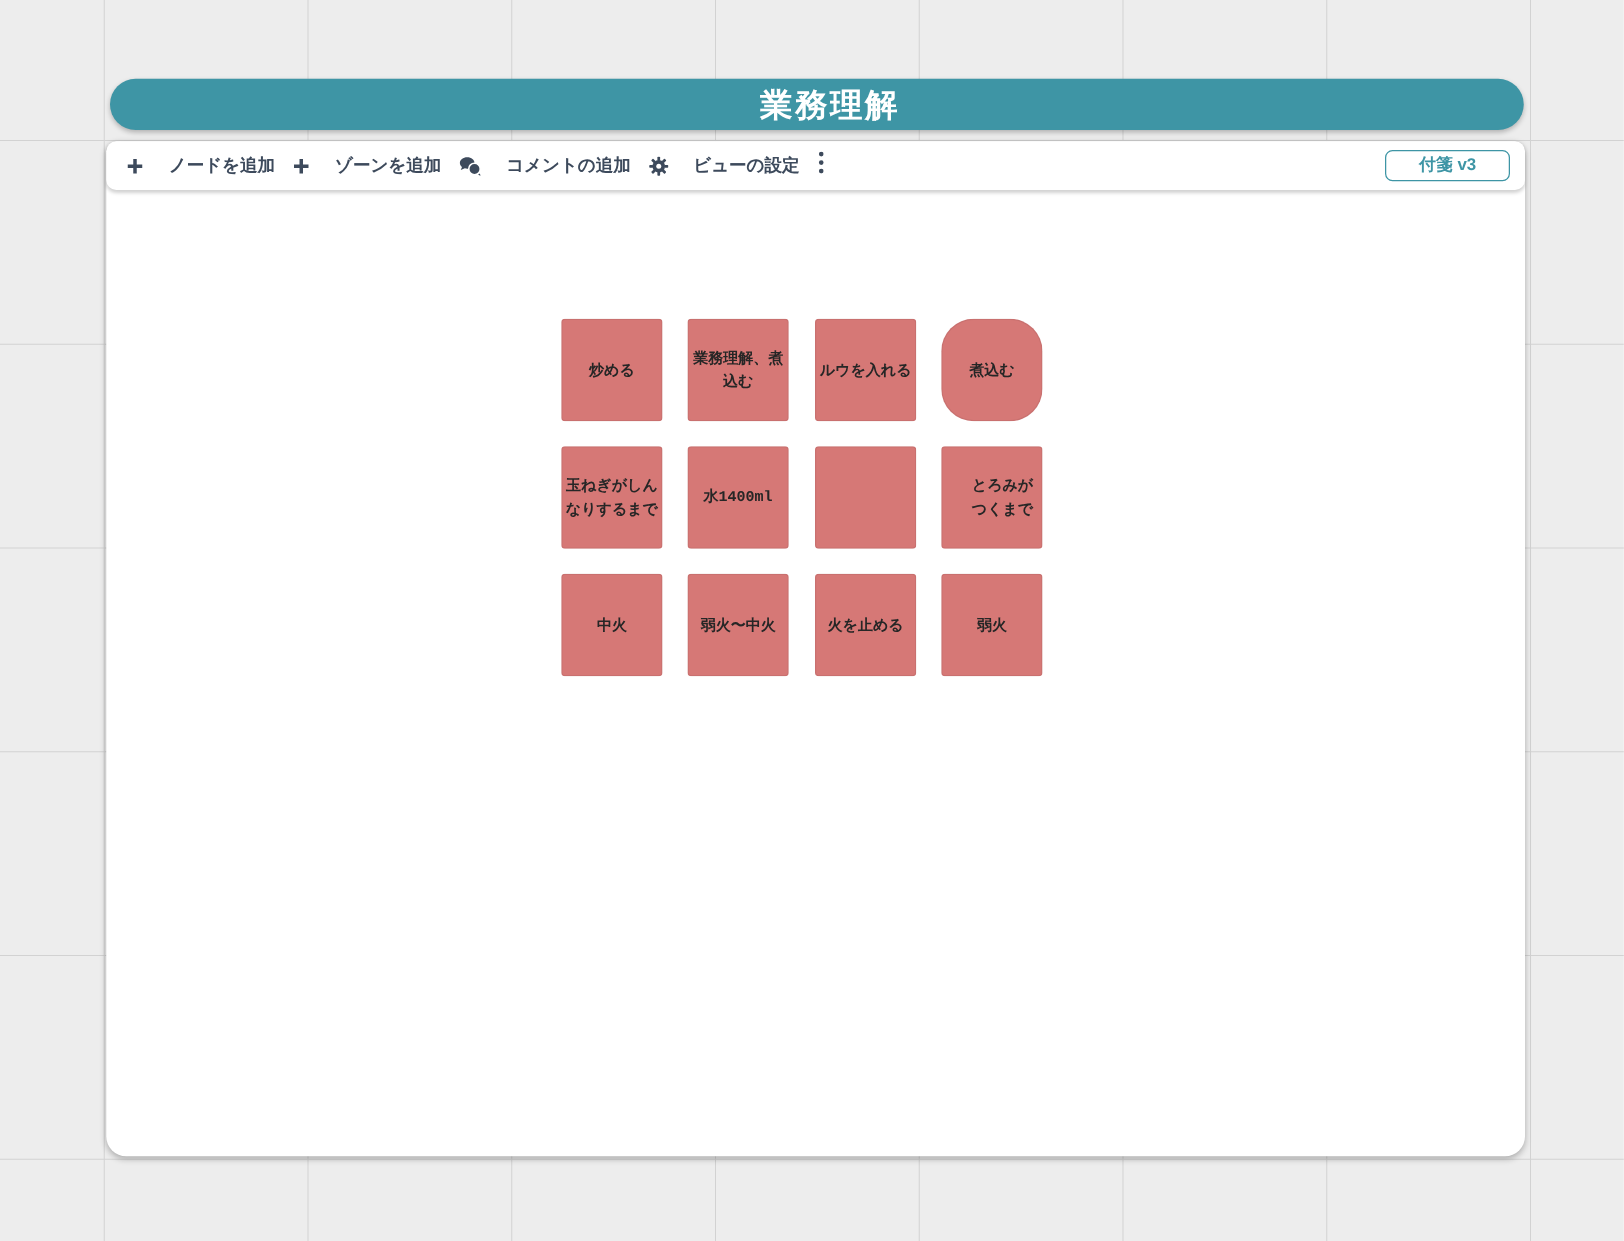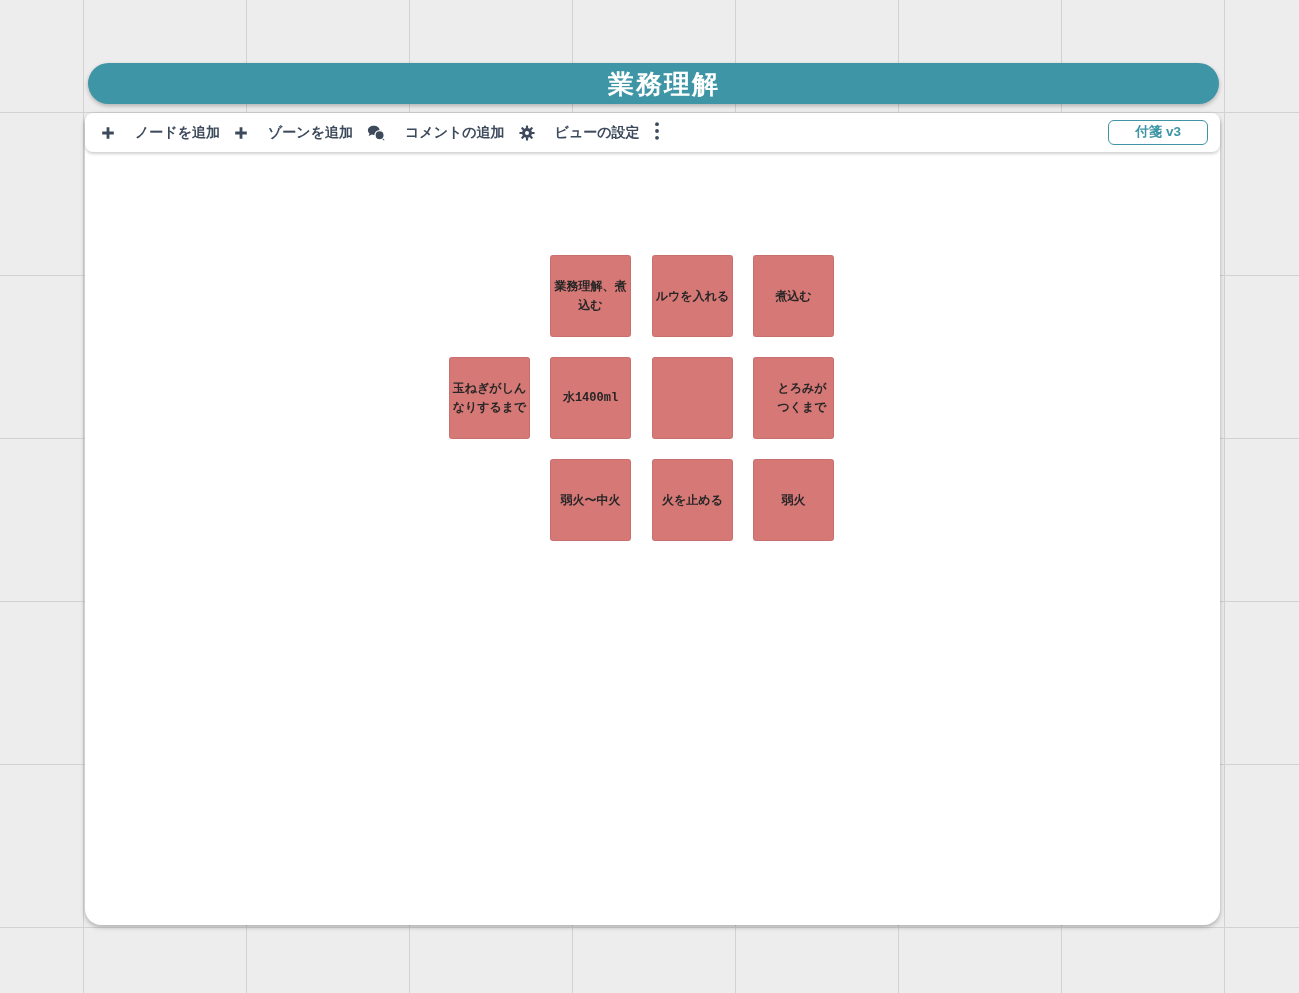--- a/index.html
+++ b/index.html
@@ -94,40 +94,46 @@
 </style>
 </head>
 <body>
 
 <div class="header-pill">
   <div class="header-title">業務理解</div>
 </div>
 
 <div class="canvas-panel">
   <div class="notes-layer">
+      <div class="note" style="left: 364px; top: 142px;">
+        <span>炒める</span>
+      </div>
       <div class="note" style="left: 465px; top: 142px;">
         <span>業務理解、煮込む</span>
       </div>
       <div class="note" style="left: 567px; top: 142px; align-items: center;">
         <span>ルウを入れる</span>
       </div>
-      <div class="note" style="left: 668px; top: 142px;">
+      <div class="note" style="left: 668px; top: 142px; border-radius: 26px;">
         <span>煮込む</span>
       </div>
       <div class="note" style="left: 364px; top: 244px;">
         <span>玉ねぎがしんなりするまで</span>
       </div>
       <div class="note" style="left: 465px; top: 244px; font-family: Liberation Mono, monospace;">
         <span>水1400ml</span>
       </div>
       <div class="note" style="left: 567px; top: 244px;">
         <span></span>
       </div>
       <div class="note" style="left: 668px; top: 244px; padding-left: 19px;">
         <span>とろみがつくまで</span>
+      </div>
+      <div class="note" style="left: 364px; top: 346px;">
+        <span>中火</span>
       </div>
       <div class="note" style="left: 465px; top: 346px;">
         <span>弱火〜中火</span>
       </div>
       <div class="note" style="left: 567px; top: 346px;">
         <span>火を止める</span>
       </div>
       <div class="note" style="left: 668px; top: 346px;">
         <span>弱火</span>
       </div>

